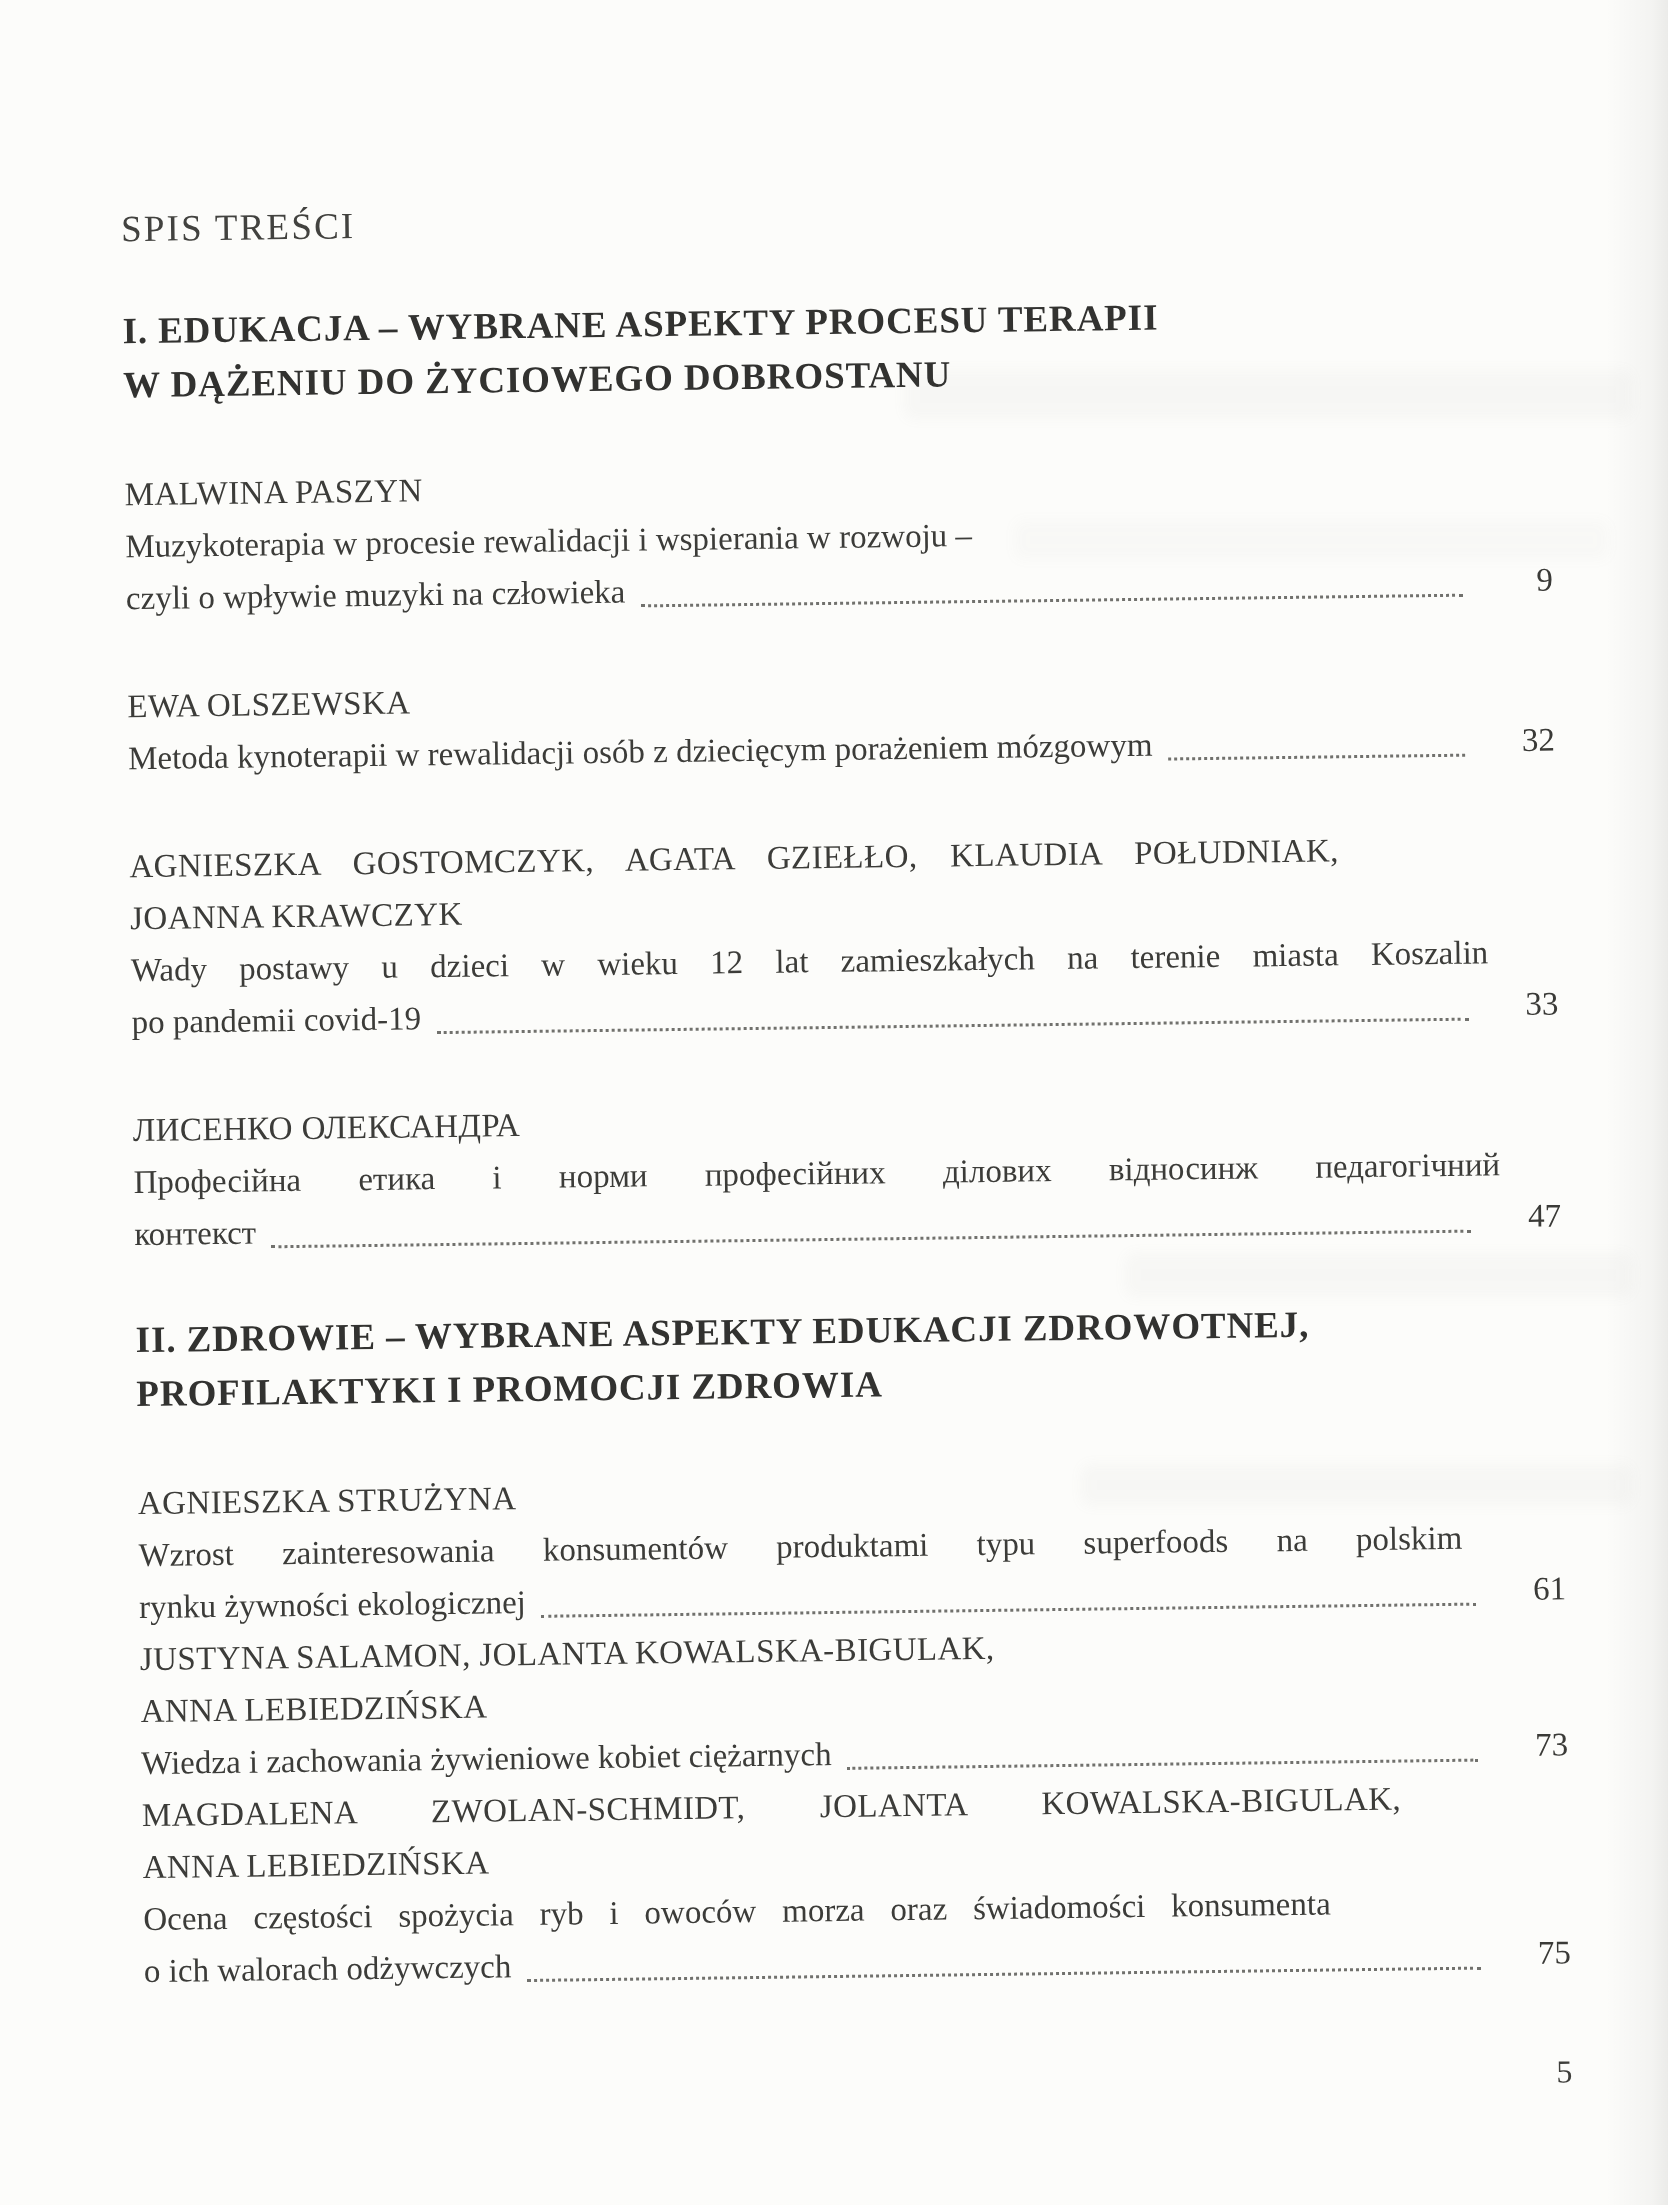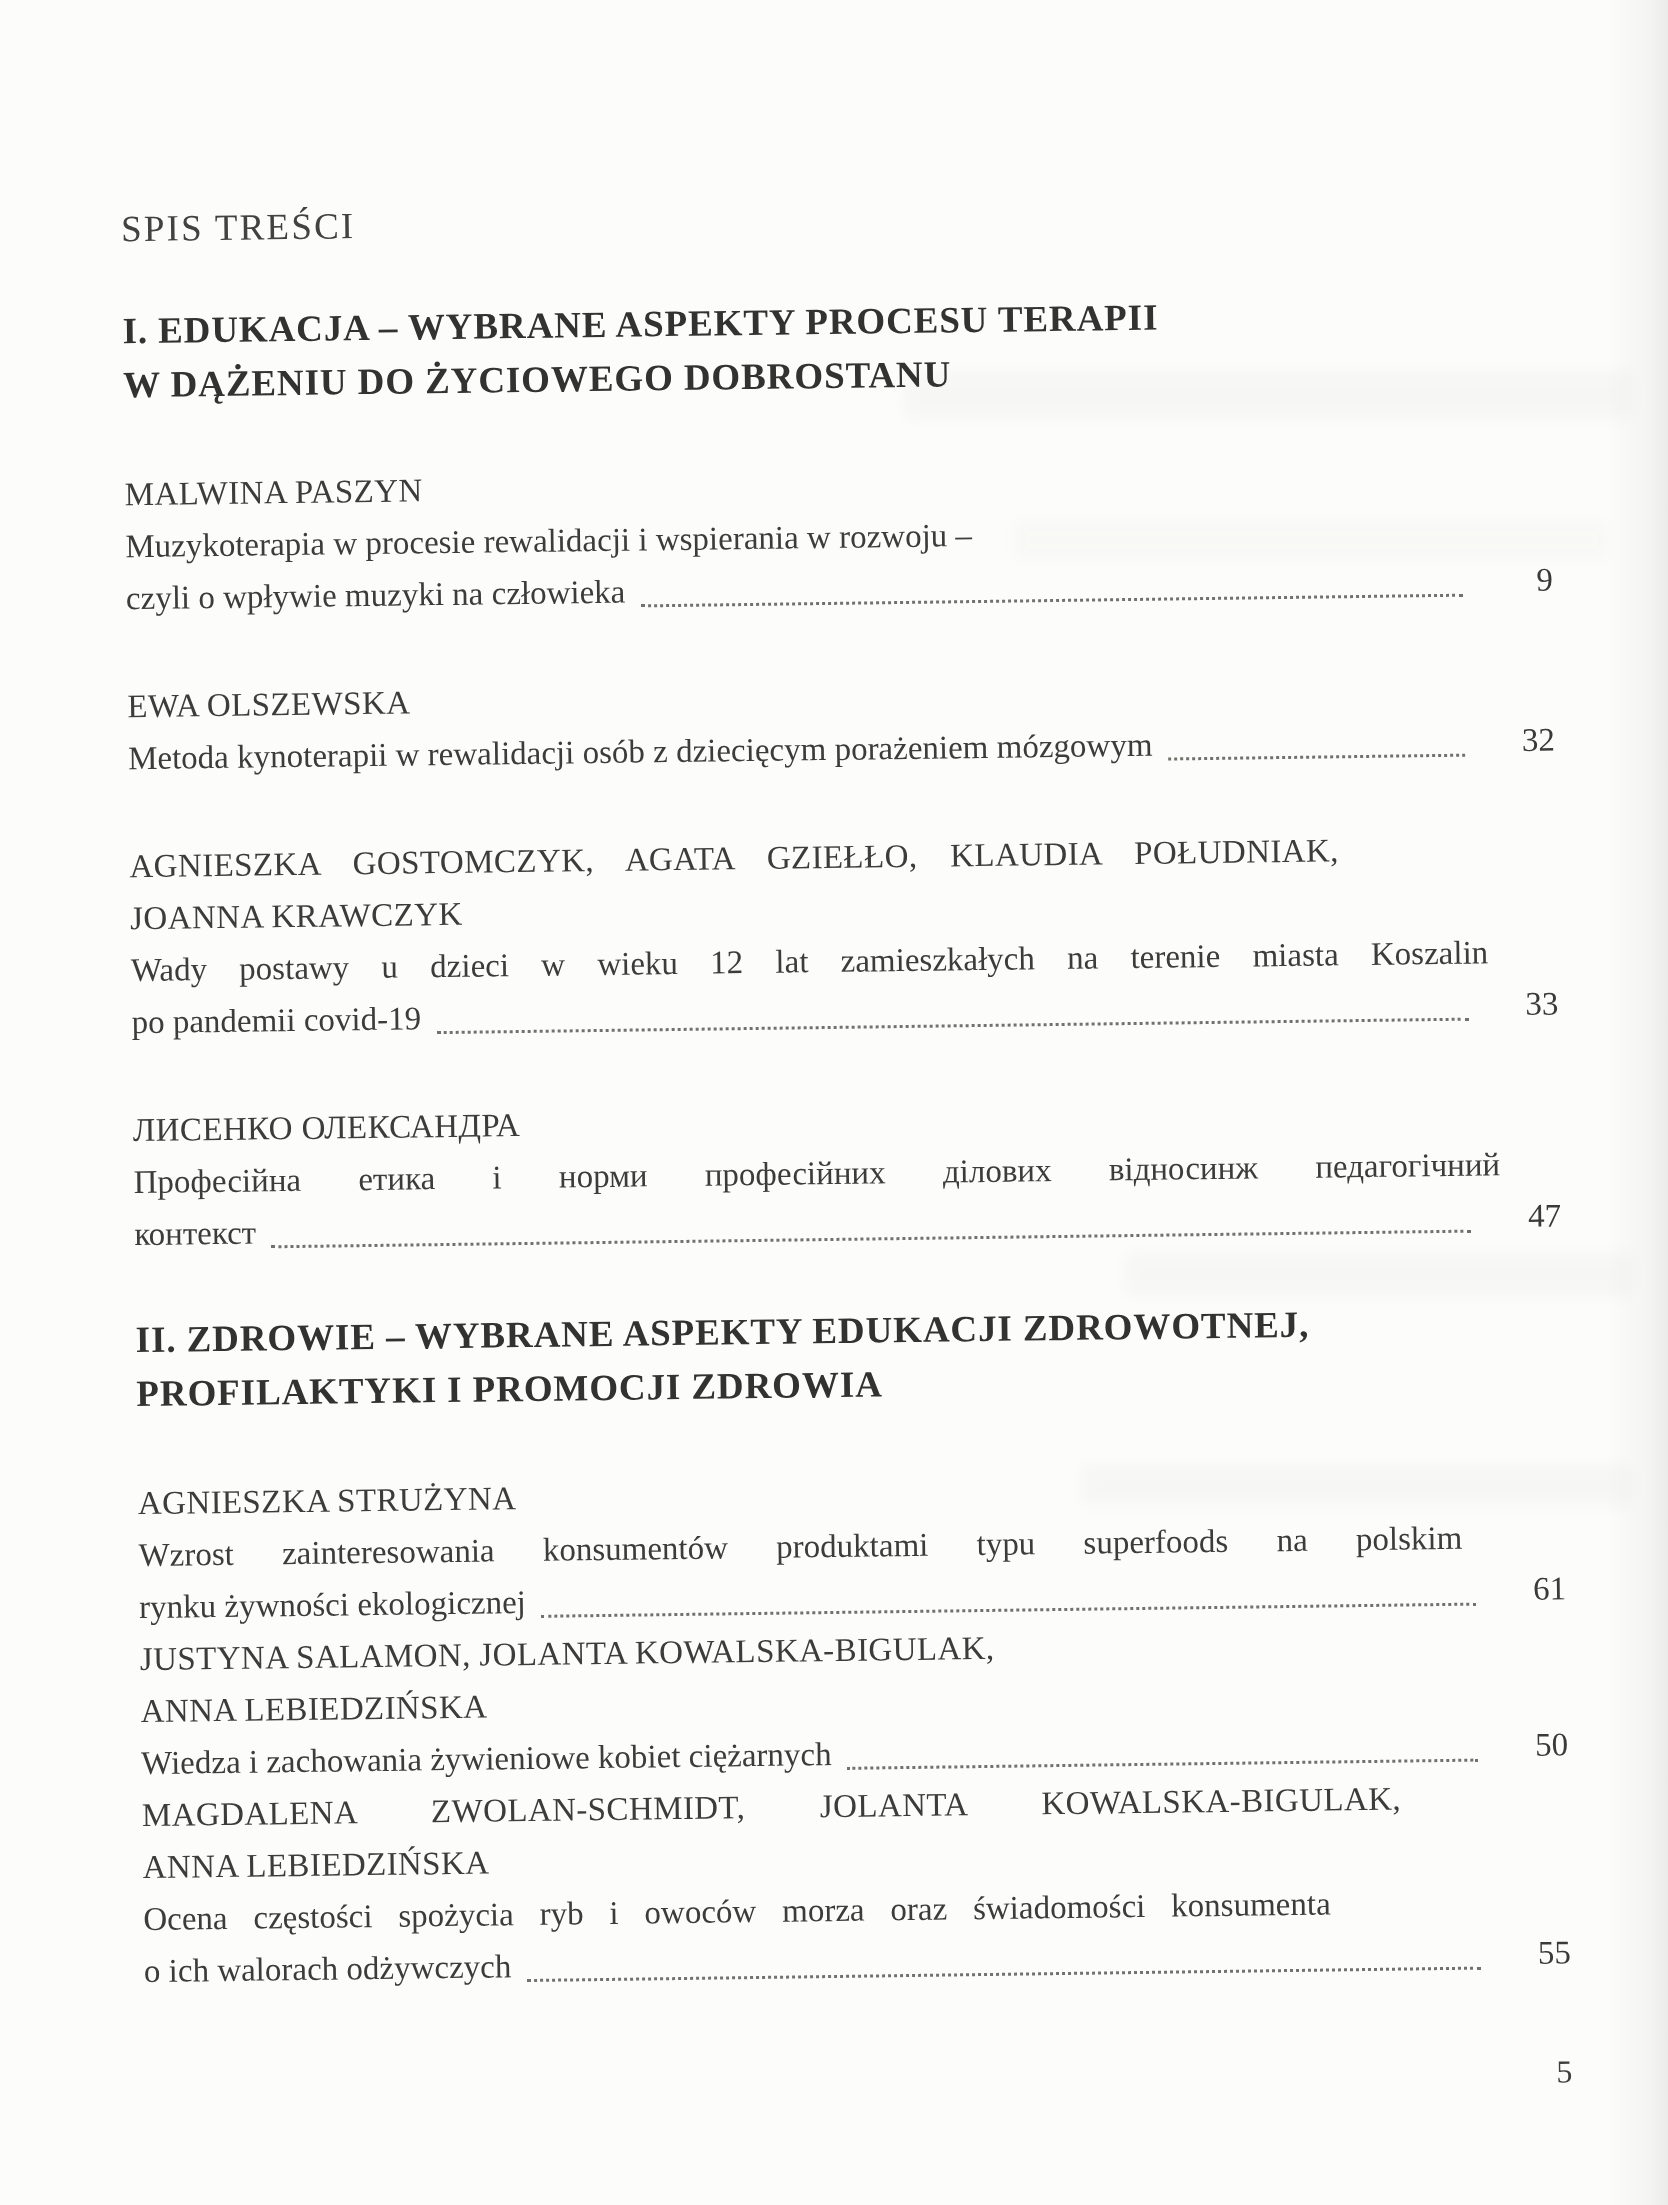--- a/index.html
+++ b/index.html
@@ -186,32 +186,32 @@
         <span class="pagenum">61</span>
       </div>
     </div>
 
     <div class="entry flow">
       <div class="line authors">JUSTYNA SALAMON, JOLANTA KOWALSKA-BIGULAK,</div>
       <div class="line authors">ANNA LEBIEDZIŃSKA</div>
       <div class="line with-page">
         <span class="text">Wiedza i zachowania żywieniowe kobiet ciężarnych</span>
         <span class="leader"></span>
-        <span class="pagenum">50</span>
+        <span class="pagenum">73</span>
       </div>
     </div>
 
     <div class="entry flow">
       <div class="line authors sp150">MAGDALENA ZWOLAN-SCHMIDT, JOLANTA KOWALSKA-BIGULAK,</div>
       <div class="line authors">ANNA LEBIEDZIŃSKA</div>
       <div class="line title sp40">Ocena częstości spożycia ryb i owoców morza oraz świadomości konsumenta</div>
       <div class="line with-page">
         <span class="text">o ich walorach odżywczych</span>
         <span class="leader"></span>
-        <span class="pagenum">55</span>
+        <span class="pagenum">75</span>
       </div>
     </div>
 
     <div class="folio-row">
       <span>5</span>
     </div>
 
   </div>
 </div>
 

